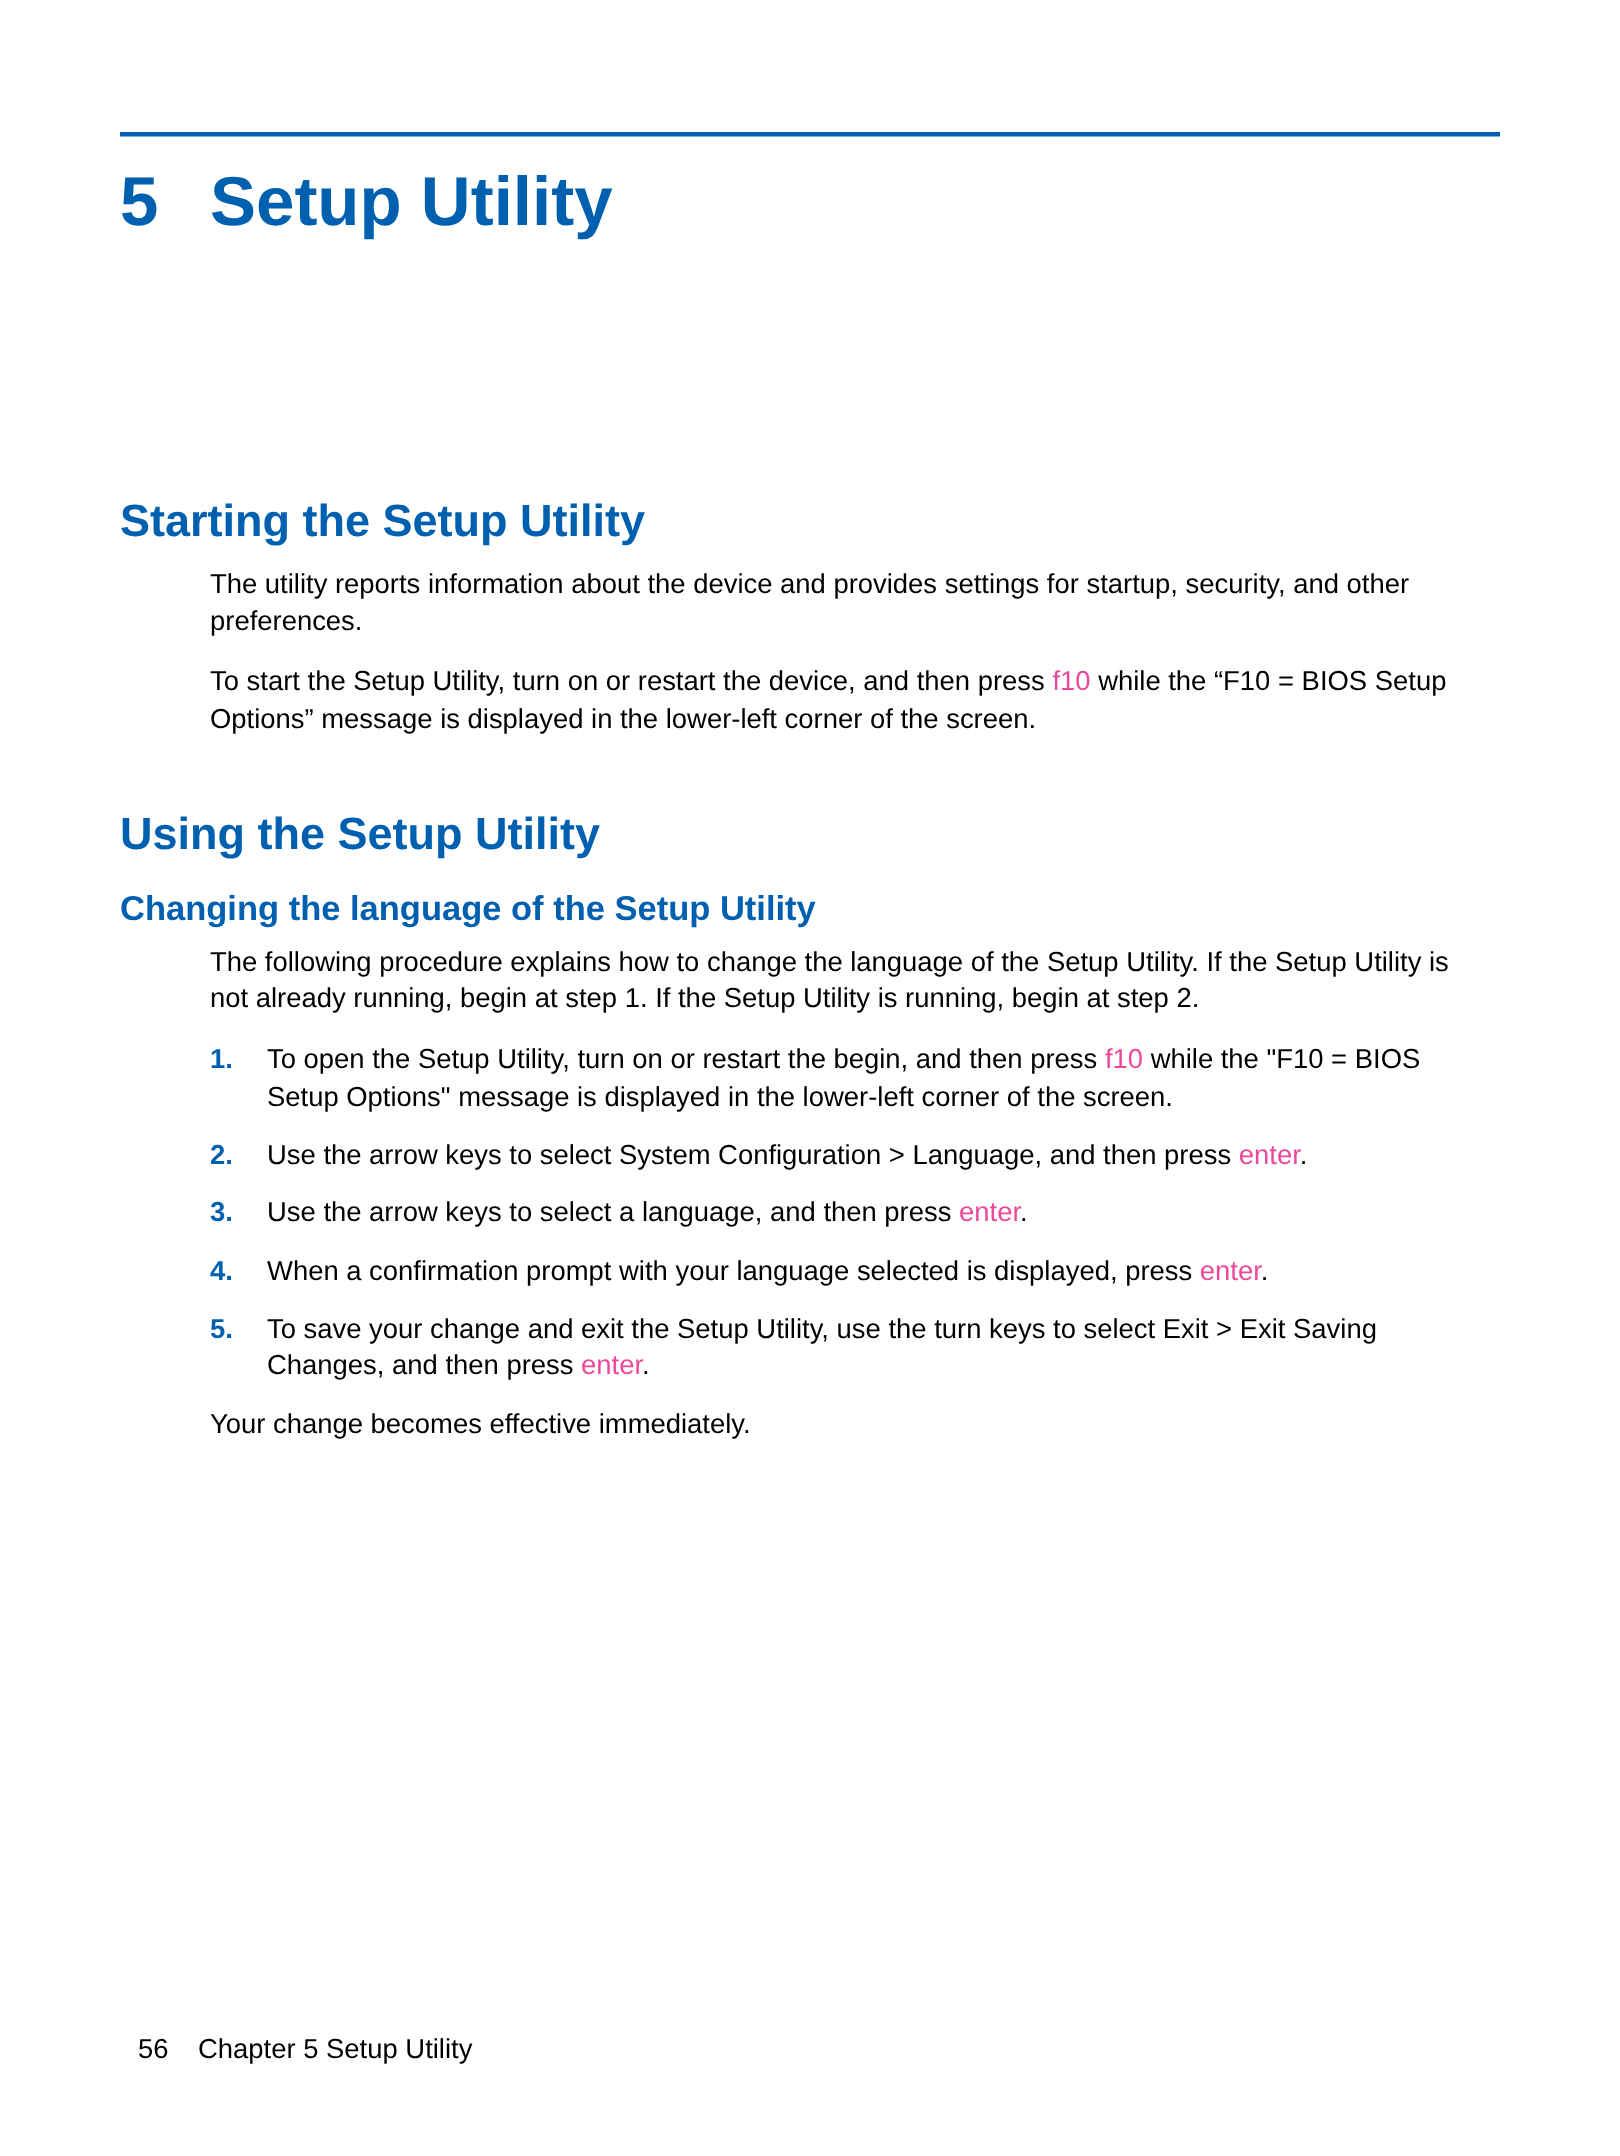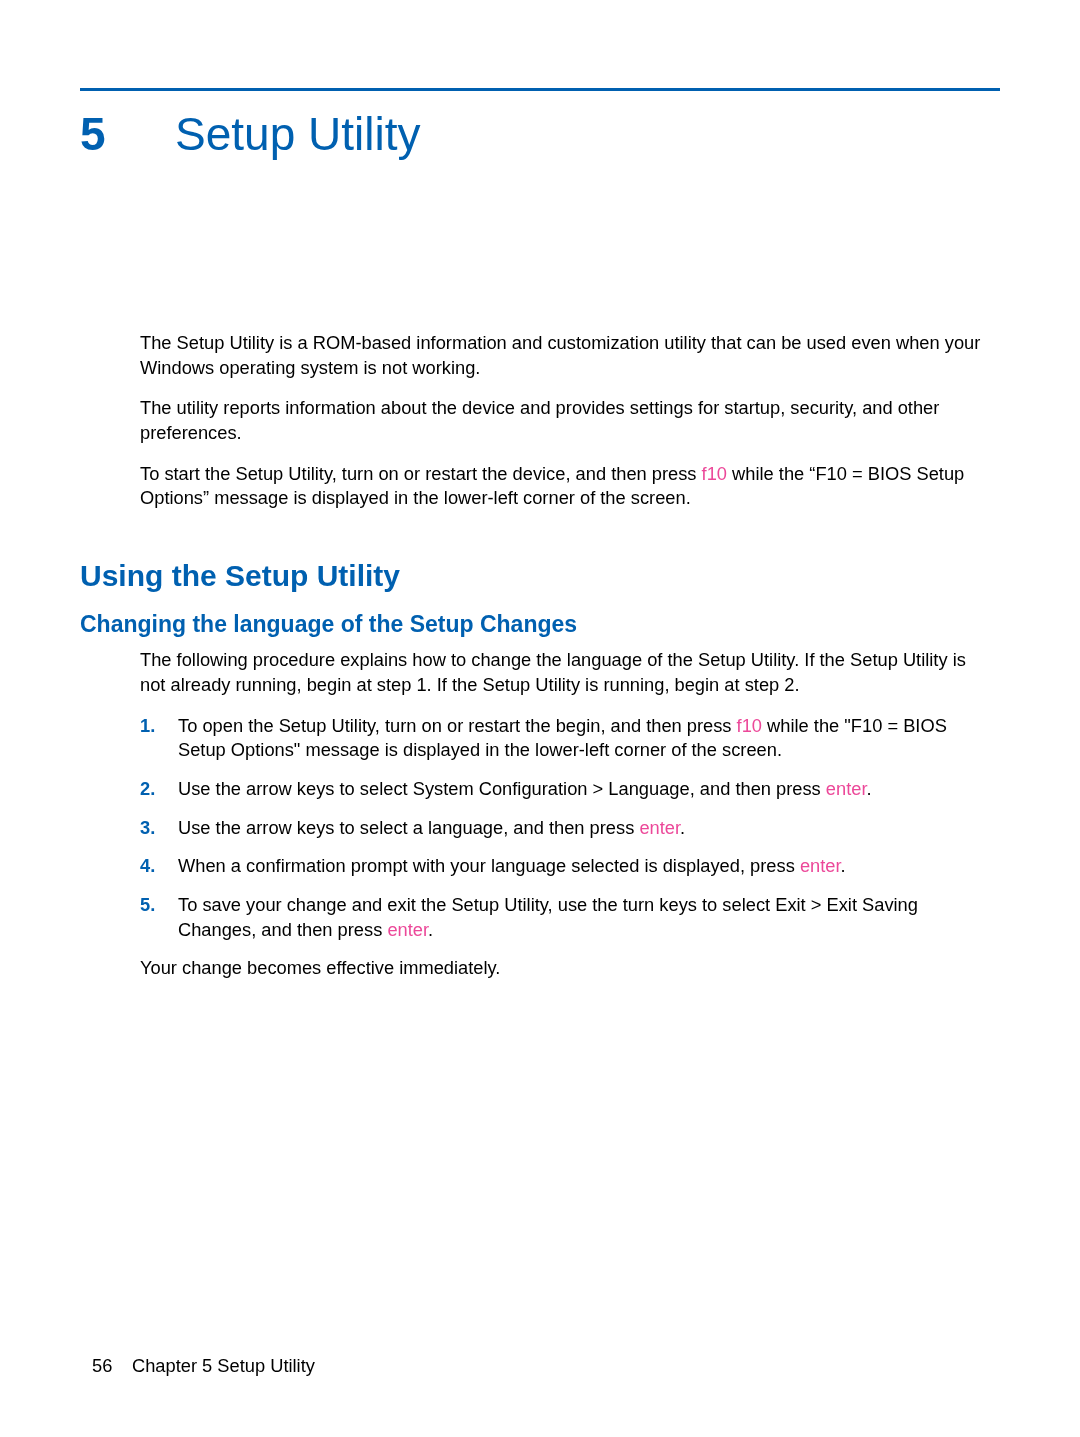--- a/index.html
+++ b/index.html
@@ -27,22 +27,21 @@
     align-items: baseline;
     color: #0060b0;
   }
   .chapter-number {
     font-size: 46px;
     font-weight: bold;
     width: 60px;
   }
   .chapter-title {
     font-size: 46px;
-    font-weight: normal;
-    margin-left: 35px;
+    font-weight: bold;
   }
   .spacer-big {
     height: 170px;
   }
   h2.section {
     color: #0060b0;
     font-size: 30px;
     font-weight: bold;
     margin: 0 0 12px 0;
   }
@@ -102,33 +101,33 @@
 
   <div class="rule"></div>
 
   <div class="chapter-line">
     <span class="chapter-number">5</span>
     <span class="chapter-title">Setup Utility</span>
   </div>
 
   <div class="spacer-big"></div>
 
+  <h2 class="section">Starting the Setup Utility</h2>
   <div class="body-block">
-    <p class="body-text">The Setup Utility is a ROM-based information and customization utility that can be used even when your Windows operating system is not working.</p>
     <p class="body-text">The utility reports information about the device and provides settings for startup, security, and other preferences.</p>
     <p class="body-text">
       <span>To start the Setup Utility, turn on or restart the device, and then press </span><span class="kw">f10</span><span> while the “F10 = BIOS Setup Options” message is displayed in the lower-left corner of the screen.</span>
     </p>
   </div>
 
   <div class="gap-sections"></div>
 
   <h2 class="section">Using the Setup Utility</h2>
   <div class="gap-sub"></div>
-  <h3 class="subsection">Changing the language of the Setup Changes</h3>
+  <h3 class="subsection">Changing the language of the Setup Utility</h3>
 
   <div class="body-block">
     <p class="body-text">The following procedure explains how to change the language of the Setup Utility. If the Setup Utility is not already running, begin at step 1. If the Setup Utility is running, begin at step 2.</p>
 
     <ol class="steps">
       <li>
         <span class="num">1.</span>
         <span class="step-body">
           <span>To open the Setup Utility, turn on or restart the begin, and then press </span><span class="kw">f10</span><span> while the "F10 = BIOS Setup Options" message is displayed in the lower-left corner of the screen.</span>
         </span>

